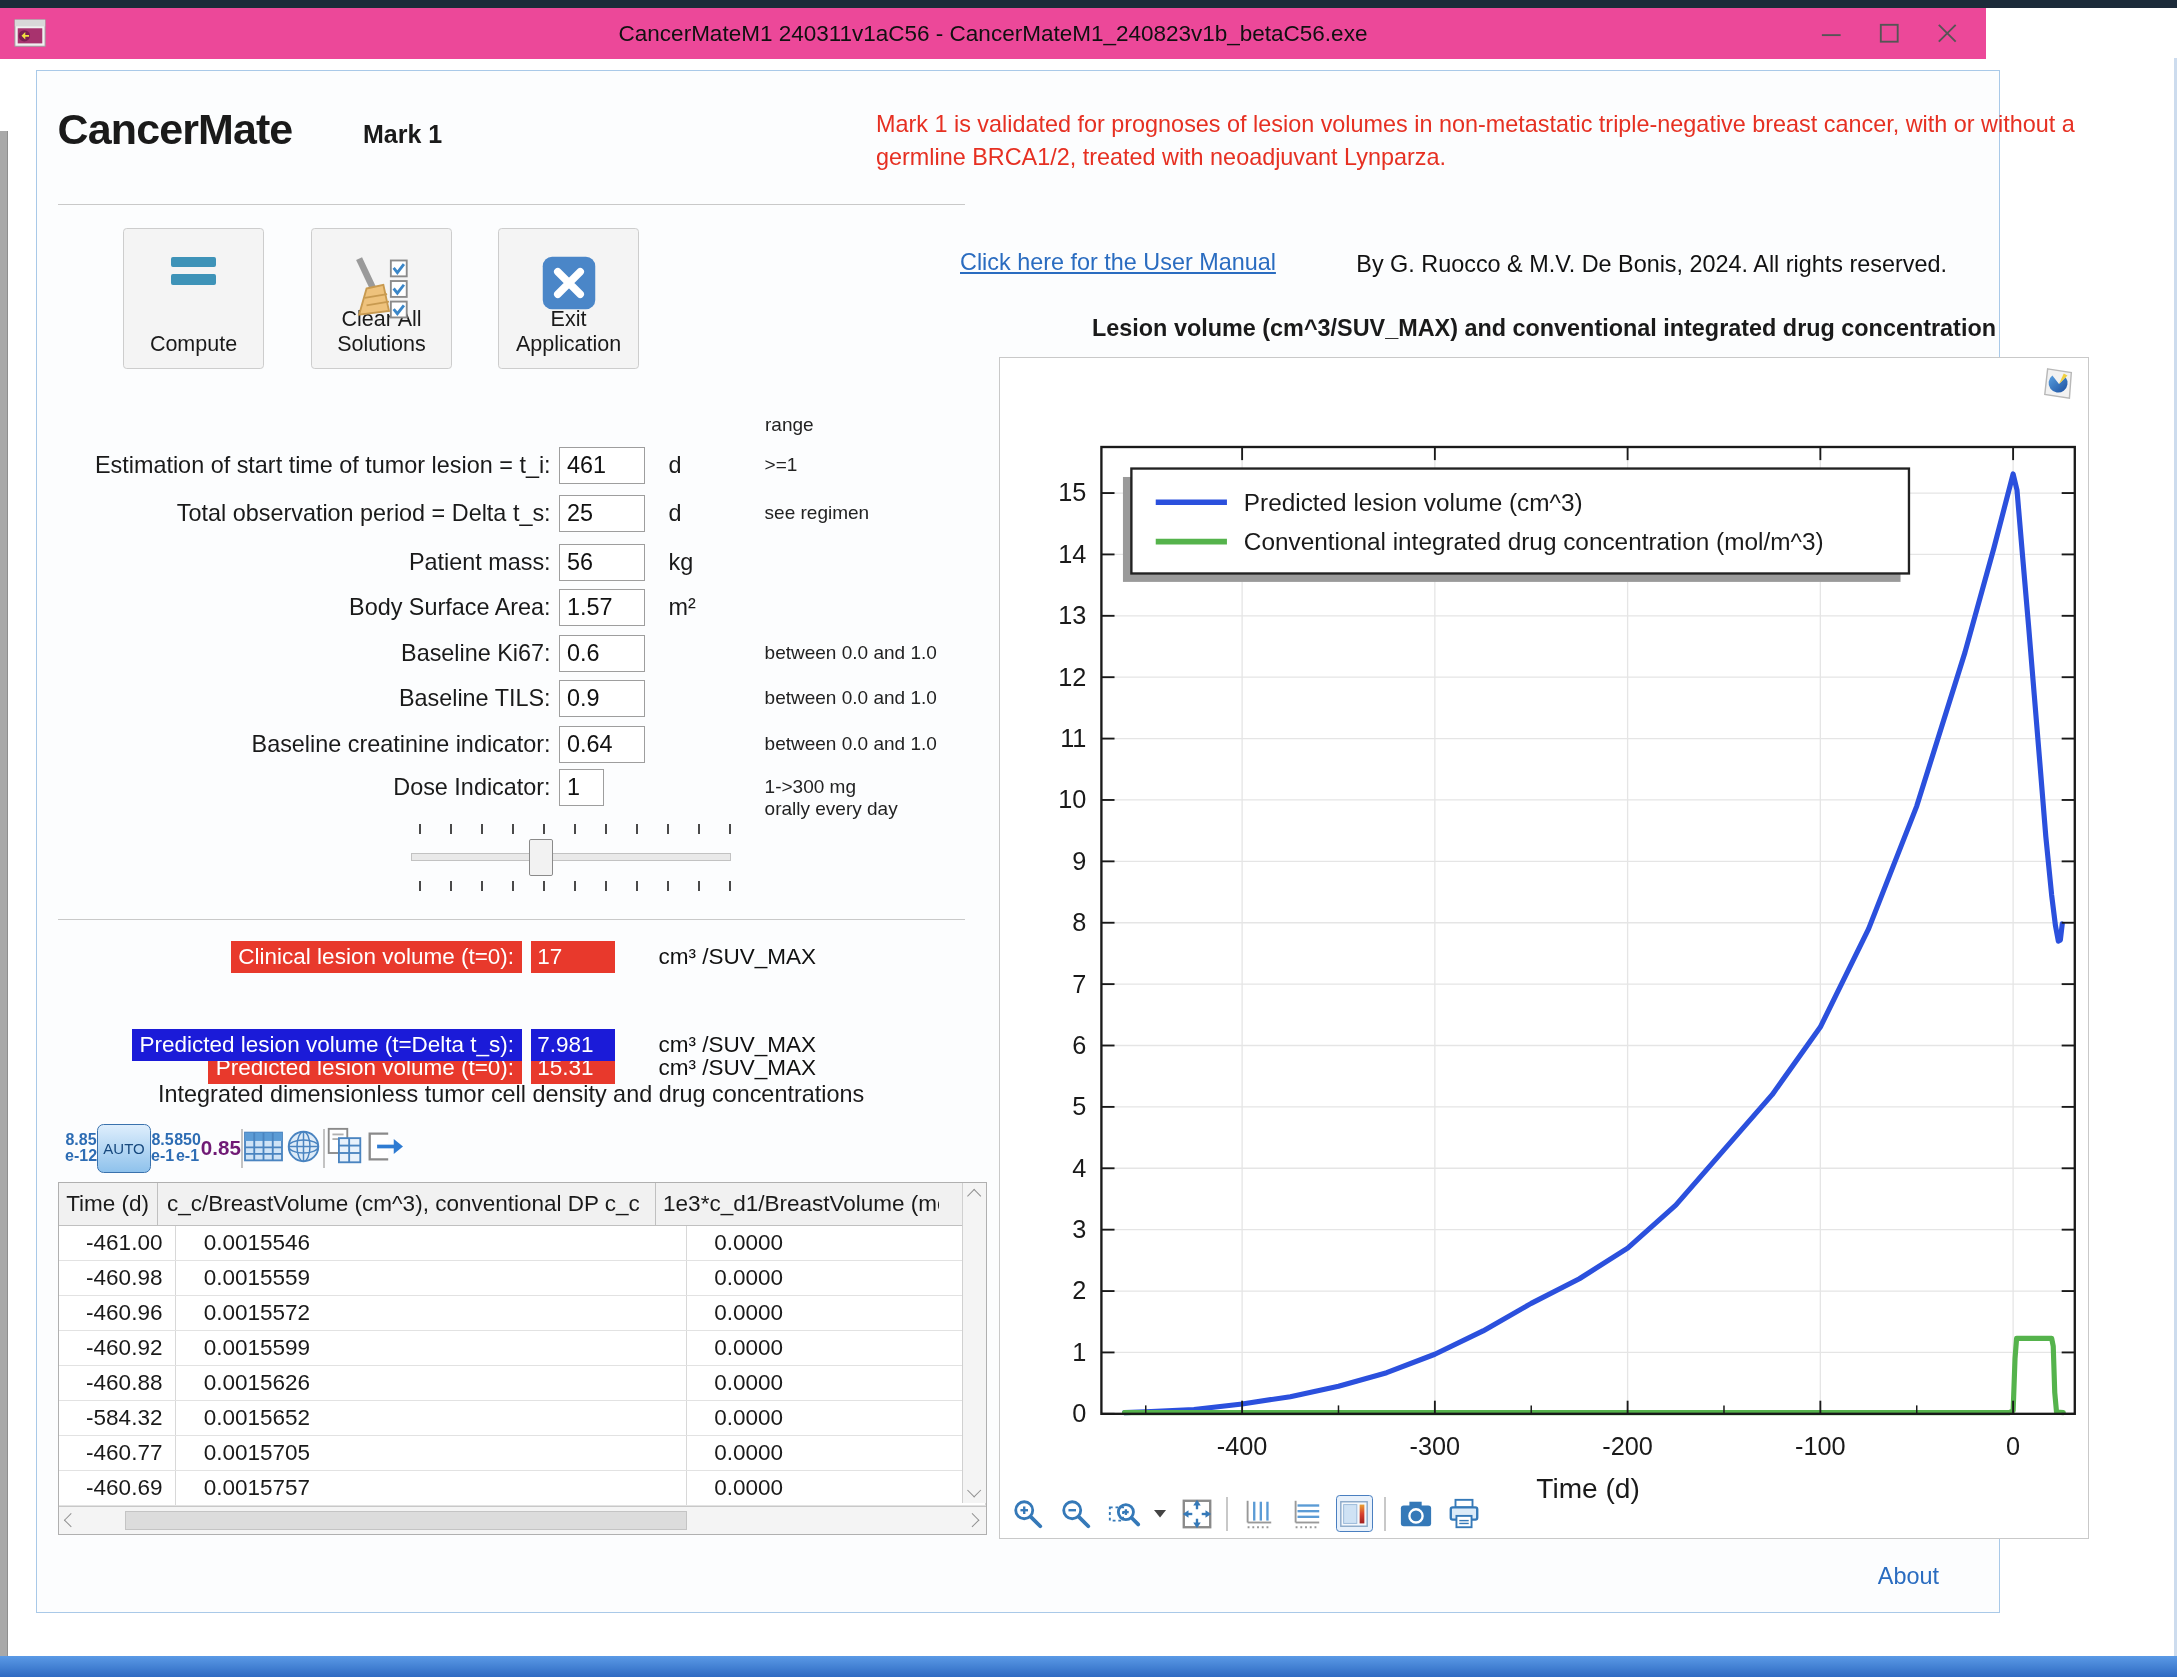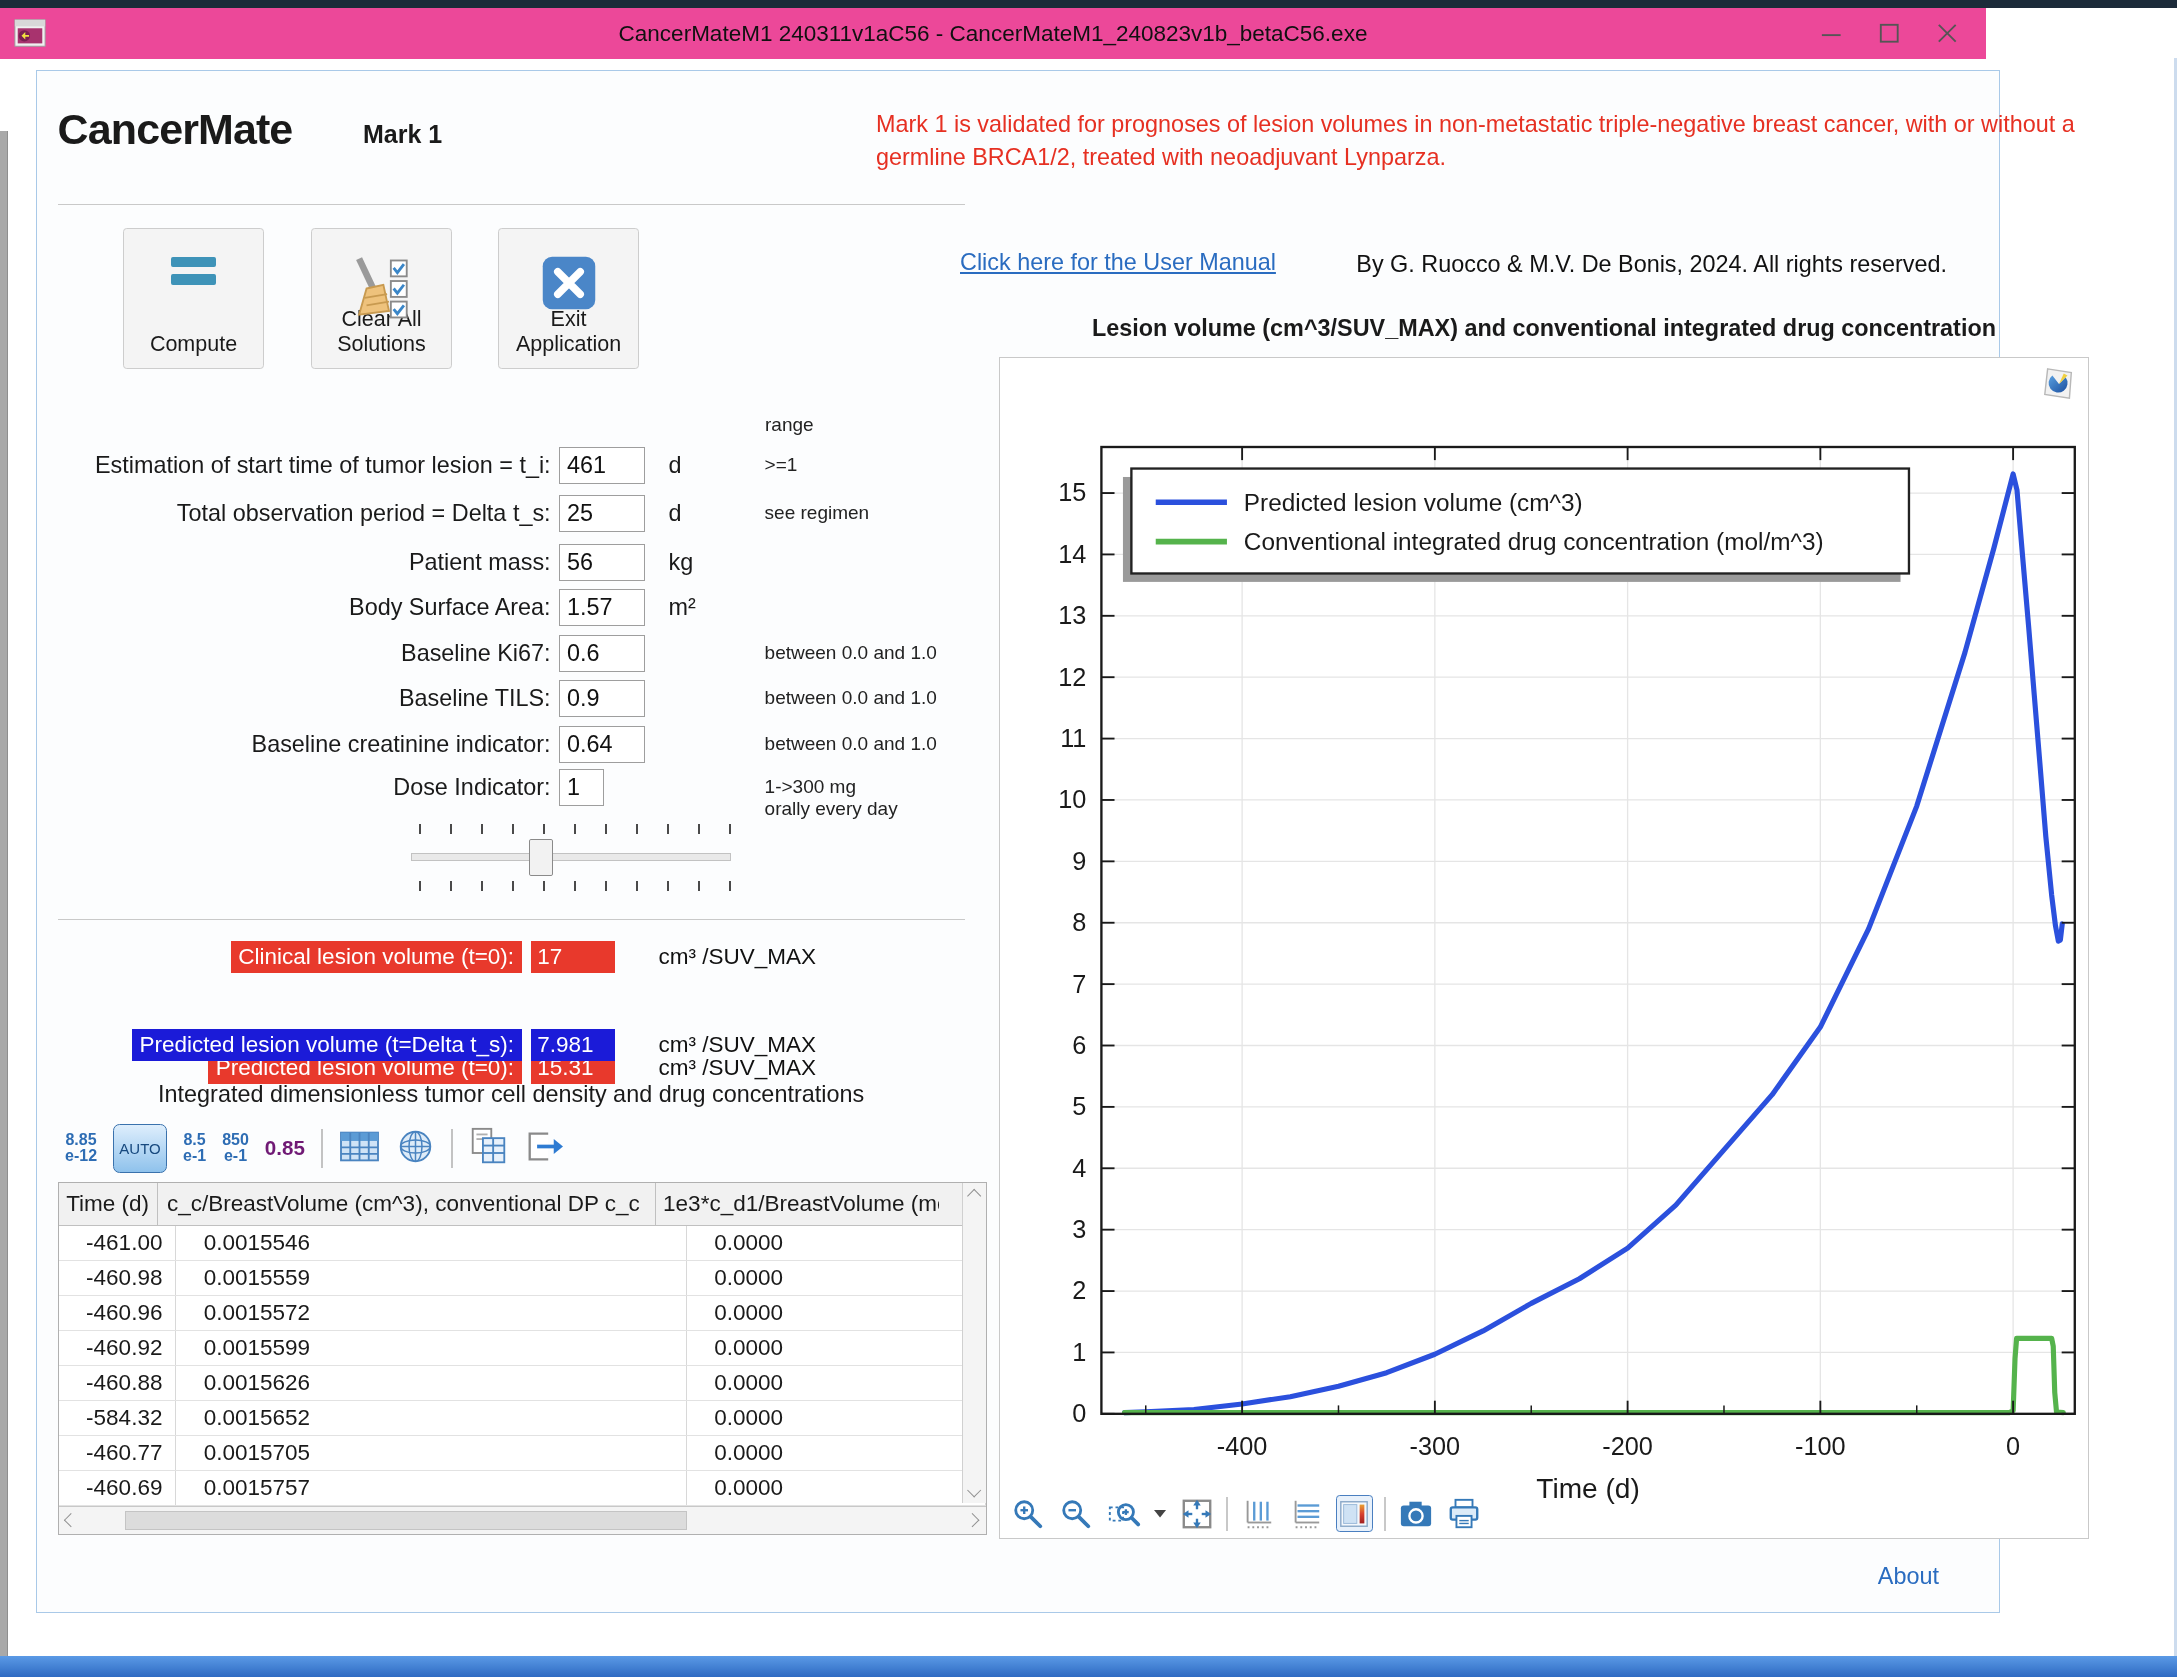--- a/index.html
+++ b/index.html
@@ -51,21 +51,21 @@
   .thumb { position:absolute; left:118px; top:15px; width:24px; height:37px; background:#f2f2f2; border:0.9px solid #8a8a8a; border-radius:1.9px; }
 
   .res-row { position:absolute; left:20.6px; width:907px; height:36px; }
   .r-label { position:absolute; right:443px; top:1.9px; height:32px; line-height:32px; padding:0 7.5px; color:#fff; font-size:22.5px; white-space:nowrap; }
   .r-value { position:absolute; left:473px; top:1.9px; width:84px; height:32px; line-height:32px; padding-left:6.6px; color:#fff; font-size:22.5px; }
   .r-unit  { position:absolute; left:601px; top:0; line-height:36px; font-size:22.5px; color:#111; }
   .bg-red { background:#e8392c; } .bg-blue { background:#1b1bd8; }
 
   .section-title { position:absolute; left:20.6px; top:1010px; width:907px; text-align:center; font-size:23.4px; }
 
-  .fmt-toolbar { position:absolute; left:28px; top:1051px; height:52px; display:flex; align-items:center; gap:16px; }
+  .fmt-toolbar { position:absolute; left:28px; top:1051px; height:52px; display:flex; align-items:center; }
   .sci { font-size:16px; line-height:16px; color:#2e6db4; font-weight:bold; text-align:center; white-space:pre-line; }
   .plainnum { font-size:20.6px; color:#701a75; font-weight:bold; }
   .auto-btn { width:54px; height:49px; border:1.9px solid #3a72ad; border-radius:6.6px; background:linear-gradient(#deeefc,#8fc2ec);
               color:#17497e; font-size:15px; font-weight:normal; display:flex; align-items:center; justify-content:center; }
   .vsep { width:1.9px; height:39px; background:#c3c3c3; }
 
   .dtable { position:absolute; left:20.6px; top:1111px; width:929px; border:0.9px solid #b0b0b0; background:#fff; }
   .thead { display:flex; height:43px; background:#f1f1f1; border-bottom:0.9px solid #c0c0c0; font-size:22.5px; }
   .th { display:flex; align-items:center; border-right:0.9px solid #c0c0c0; overflow:hidden; white-space:nowrap; }
   .c1 { width:99px; justify-content:center; }

